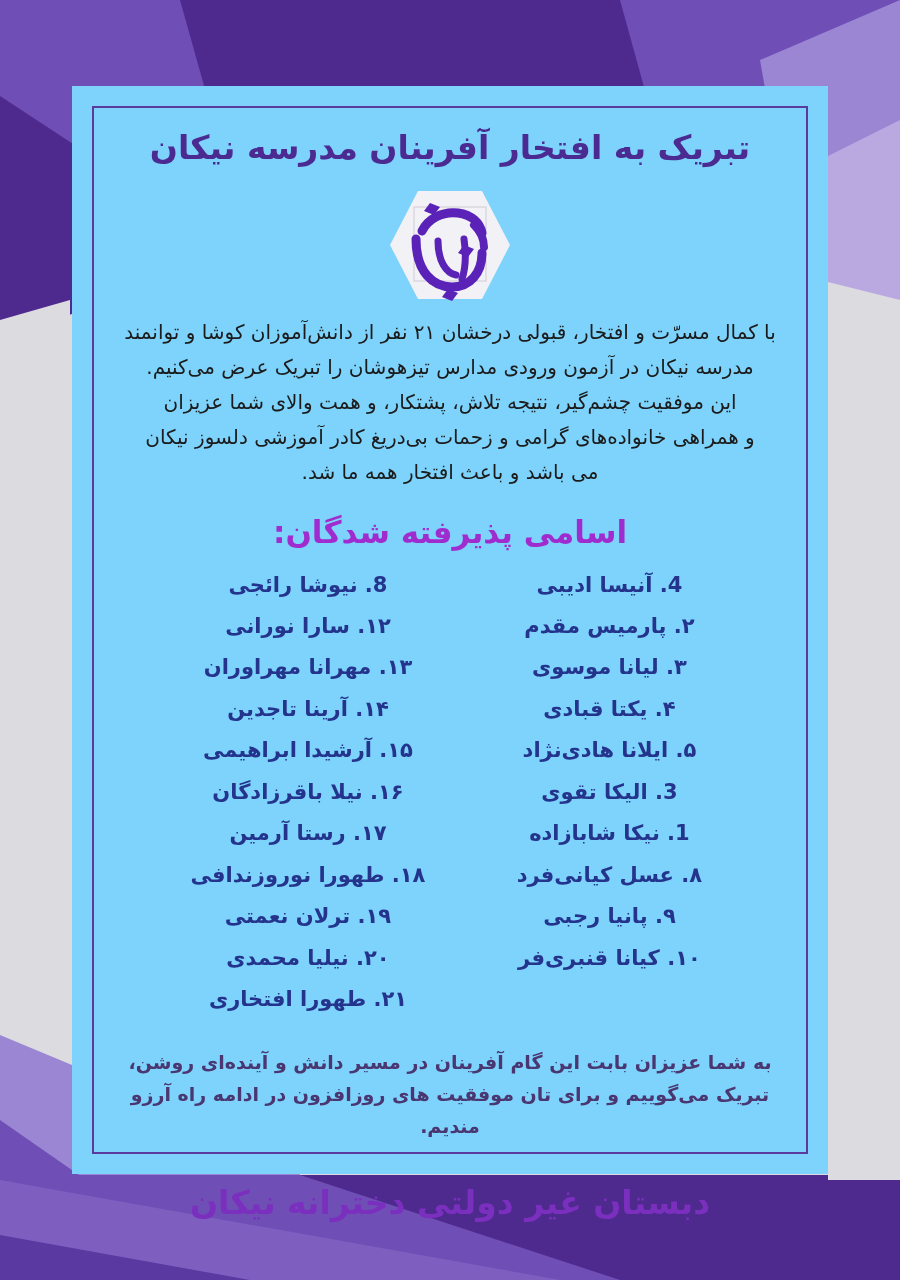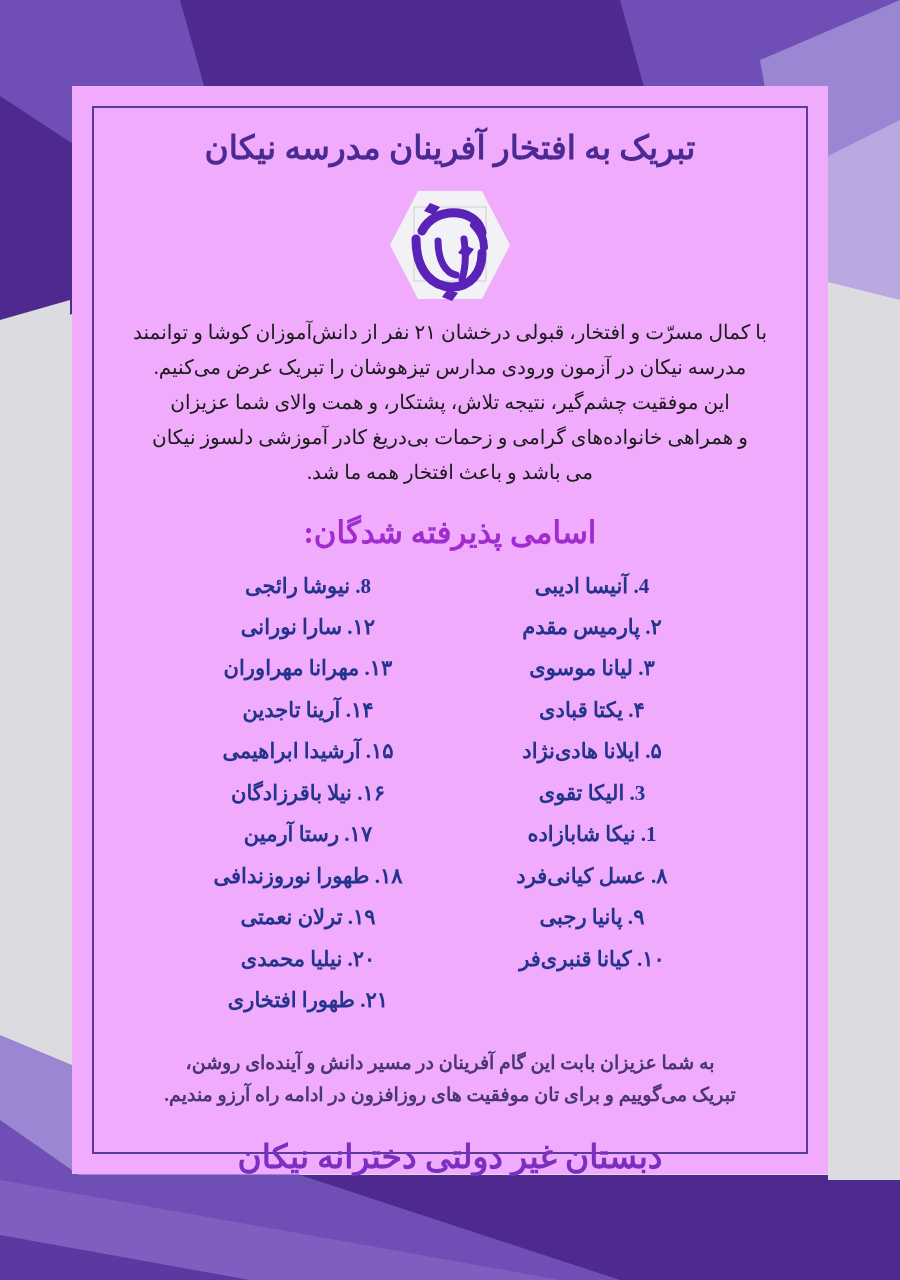--- a/index.html
+++ b/index.html
@@ -28,24 +28,23 @@
     display: block;
   }
 
   
   .card {
     position: absolute;
     left: 72px;
     top: 86px;
     width: 756px;
     height: 1088px;
-    background: #f0abfc;
+    background: #7dd3fc;
     box-shadow: 0 0 0 0 rgba(0,0,0,0);
     z-index: 5;
-    font-family: Liberation Serif, serif;
   }
   .card-inner-border {
     position: absolute;
     left: 20px;
     top: 20px;
     right: 20px;
     bottom: 20px;
     border: 2px solid #5b3a9e;
     pointer-events: none;
   }
@@ -144,21 +143,21 @@
     font-weight: bold;
     line-height: 1.7;
     direction: rtl;
     padding: 0 4px;
     box-sizing: border-box;
   }
   .closing p { margin: 0; }
 
   
   .footer-name {
-    margin-top: 26px;
+    margin-top: 40px;
     color: #7b2fbe;
     font-size: 33px;
     font-weight: bold;
     text-align: center;
     direction: rtl;
     letter-spacing: 0px;
   }
 </style>
 </head>
 <body>

